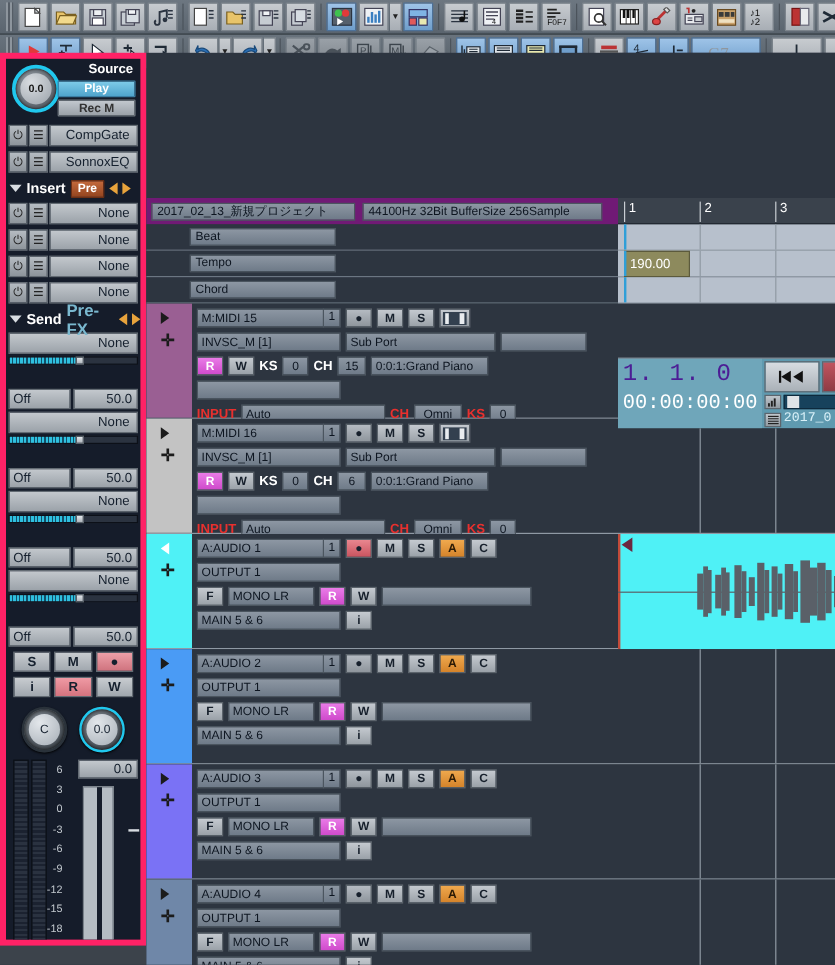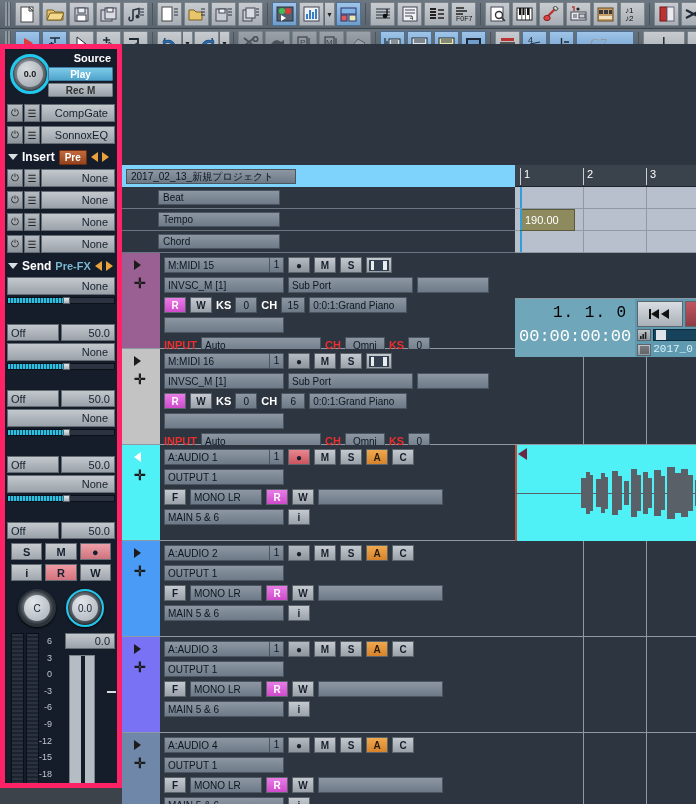--- a/index.html
+++ b/index.html
@@ -112,21 +112,21 @@
   .sect-hdr {
     height:18px; display:flex; align-items:center; gap:4px;
     padding-left:3px; margin-top:3px;
     font-weight:bold; font-size:12px; color:#ffffff;
   }
   .tri-d { width:0;height:0;border-left:5px solid transparent;border-right:5px solid transparent;border-top:6px solid #d8dde2; }
   .pre-badge {
     background: linear-gradient(#c46a3c,#93441f); color:#fff; font-size:10px;
     padding:1px 5px; border:1px solid #6d2f14; border-radius:1px; font-weight:bold;
   }
-  .prefx-txt { color:#7ab8cf; font-size:11px; font-weight:bold;}
+  .prefx-txt { color:#7ab8cf; font-size:14px; font-weight:bold;}
   .nav-l { width:0;height:0;border-top:5px solid transparent;border-bottom:5px solid transparent;border-right:7px solid #e8a33c;}
   .nav-r { width:0;height:0;border-top:5px solid transparent;border-bottom:5px solid transparent;border-left:7px solid #e8a33c;}
 
   .send-block { margin:2px 2px 0 2px; }
   .send-name {
     height:18px; background: linear-gradient(#c3c8cd,#9ba2a9);
     border:1px solid #636b73; text-align:right; padding-right:6px;
     line-height:17px; color:#15202e; font-size:11px;
   }
   .send-bar {
@@ -206,21 +206,21 @@
   }
   .tickmark { position:absolute; left:52px; width:9px; height:2px; background:#d8dde2;}
 
   
   #track-area {
     position:absolute; left:122px; top:44px; right:0; bottom:0;
     background:#2d3540;
   }
   #tl-head {
     position:absolute; left:0; top:121px; width:393px; height:22px;
-    background:#7dd3fc;
+    background:#701a75;
     display:flex; align-items:center; gap:6px; padding-left:4px;
   }
   .hdr-field {
     height:15px; background: linear-gradient(#8d97a3,#6e7a88);
     border:1px solid #4b555f; color:#0d1520; font-size:10px;
     line-height:14px; padding:0 4px;
     font-family:"Liberation Sans", sans-serif;
   }
   .hdr-field.proj { width:170px; }
   .hdr-field.fmt  { width:200px; }
@@ -315,21 +315,21 @@
     background:#8d8a5d; border:1px solid #5c5a3c; color:#fff;
     font-size:11px; line-height:21px; padding-left:4px;
   }
 
   #transport {
     position:absolute; left:0; top:255px; right:0; height:58px;
     background:#5f9ab0; display:flex;
   }
   #tp-left { width:122px; background:#6fa6ba; position:relative; padding:2px 4px;}
   .lcd1 {
-    text-align:right; color:#000000; font-size:16px; letter-spacing:1px;
+    text-align:left; color:#4c1d95; font-size:20px; letter-spacing:1px;
     font-family:"Liberation Mono", monospace; height:24px; line-height:24px; padding-right:4px;
   }
   .lcd2 {
     text-align:center; color:#ffffff; font-size:17px;
     font-family:"Liberation Mono", monospace; height:24px; line-height:24px;
   }
   #tp-right { flex:1; padding:2px 2px 0 2px; }
   .rew-btn {
     width:46px; height:26px;
     background: linear-gradient(#d8dde2,#a9b0b7);
@@ -851,20 +851,21 @@
       </div>
     </div>
 
   </div>
 </div>
 
 <div id="track-area">
 
   <div id="tl-head">
     <div class="hdr-field proj">2017_02_13_新規プロジェクト</div>
+    <div class="hdr-field fmt">44100Hz 32Bit BufferSize 256Sample</div>
   </div>
 
   <div class="gl-row" style="top:143px">
     <div class="gl-btn">Beat</div>
   </div>
   <div class="gl-row" style="top:187px">
     <div class="gl-btn">Chord</div>
   </div>
   <div class="gl-row" style="top:165px">
     <div class="gl-btn">Tempo</div>

